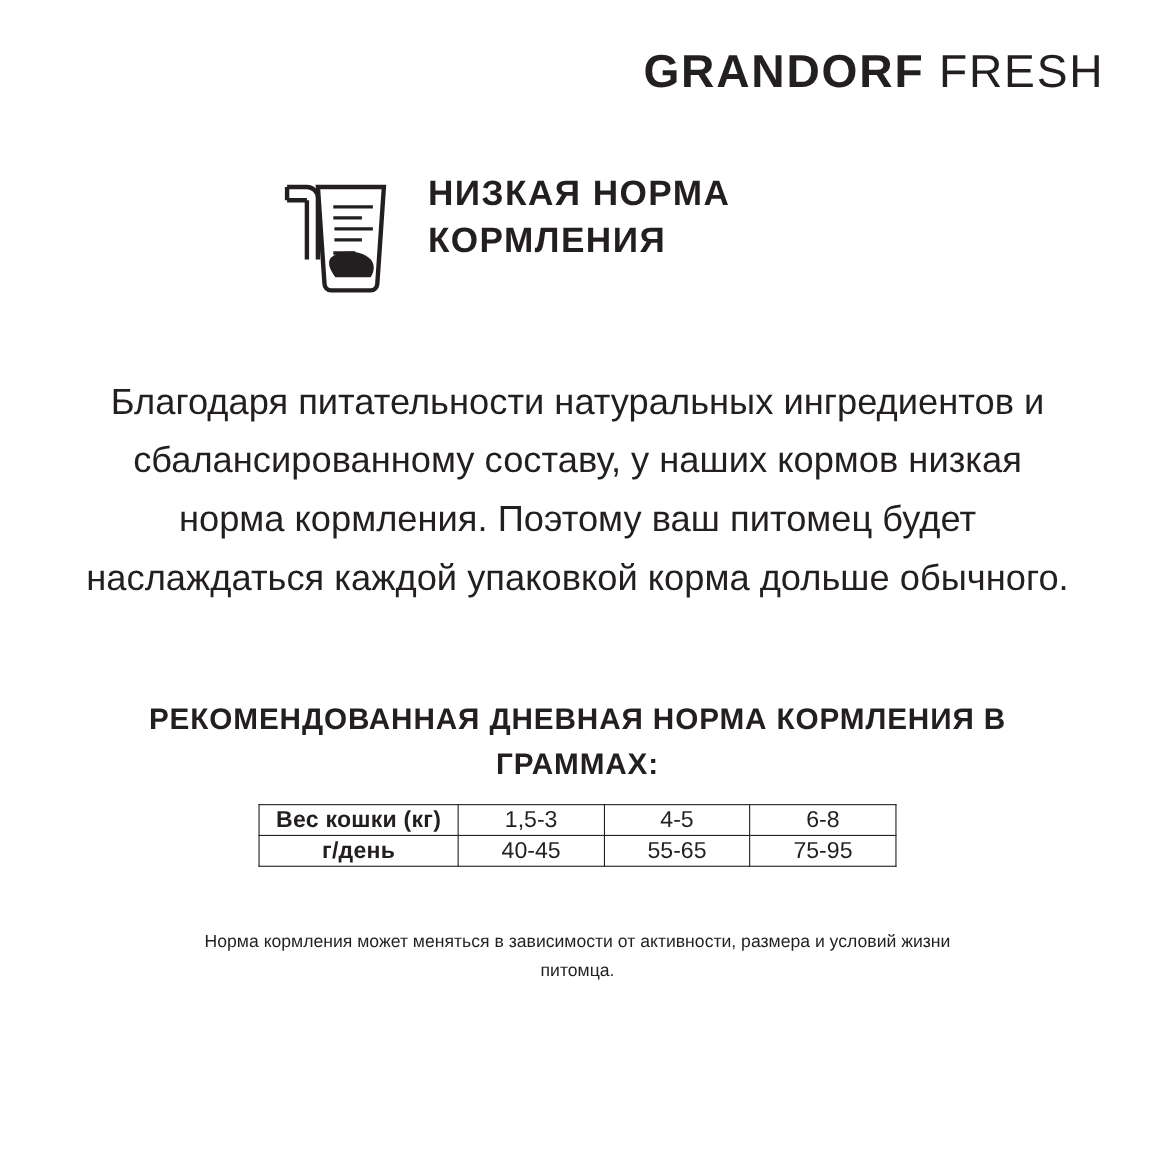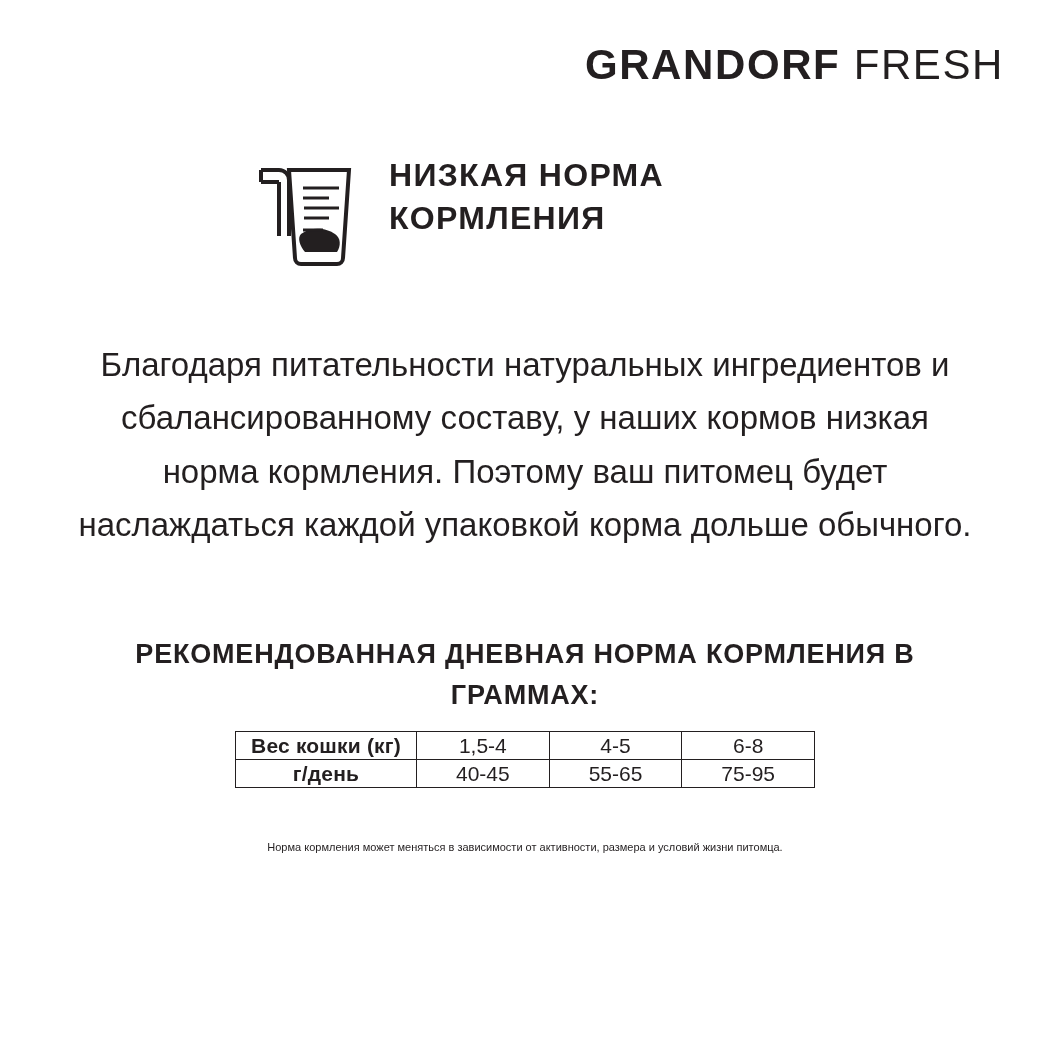--- a/index.html
+++ b/index.html
@@ -119,21 +119,21 @@
   }
 
   
   .footnote {
     position: absolute;
     top: 828px;
     left: 50%;
     transform: translateX(-50%);
     width: 700px;
     text-align: center;
-    font-size: 11px;
+    font-size: 16px;
     line-height: 1.6;
     color: #231f20;
   }
 </style>
 </head>
 <body>
 
 <div class="page">
 
   <div class="brand">
@@ -171,21 +171,21 @@
   </div>
 
   <p class="intro">Благодаря питательности натуральных ингредиентов и сбалансированному составу, у наших кормов низкая норма кормления. Поэтому ваш питомец будет наслаждаться каждой упаковкой корма дольше обычного.</p>
 
   <h2 class="section-title">РЕКОМЕНДОВАННАЯ ДНЕВНАЯ НОРМА КОРМЛЕНИЯ В ГРАММАХ:</h2>
 
   <table class="feeding-table">
     <tbody>
       <tr>
         <td class="row-head">Вес кошки (кг)</td>
-        <td>1,5-4</td>
+        <td>1,5-3</td>
         <td>4-5</td>
         <td>6-8</td>
       </tr>
       <tr>
         <td class="row-head">г/день</td>
         <td>40-45</td>
         <td>55-65</td>
         <td>75-95</td>
       </tr>
     </tbody>

